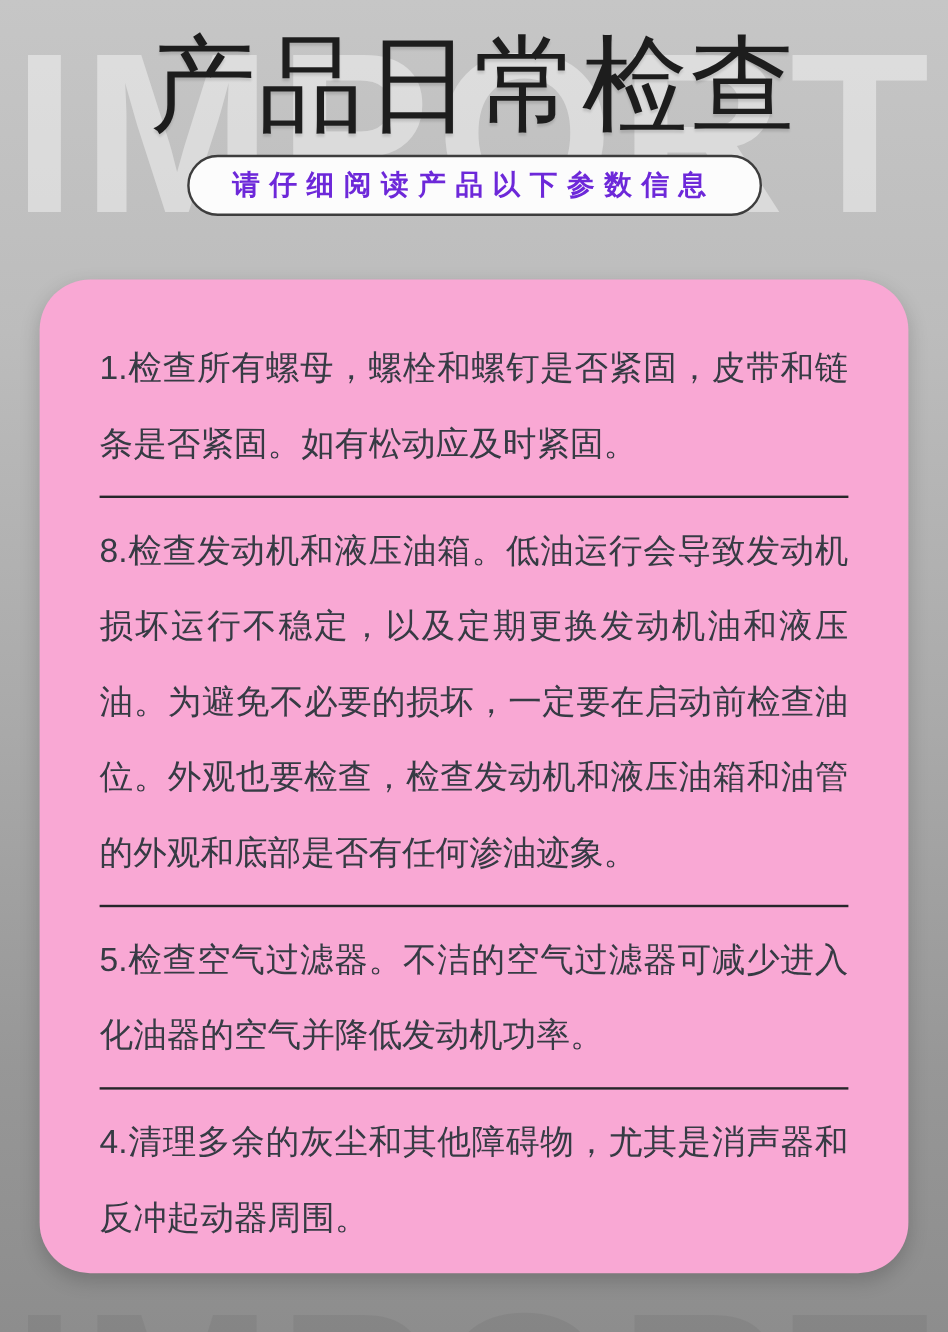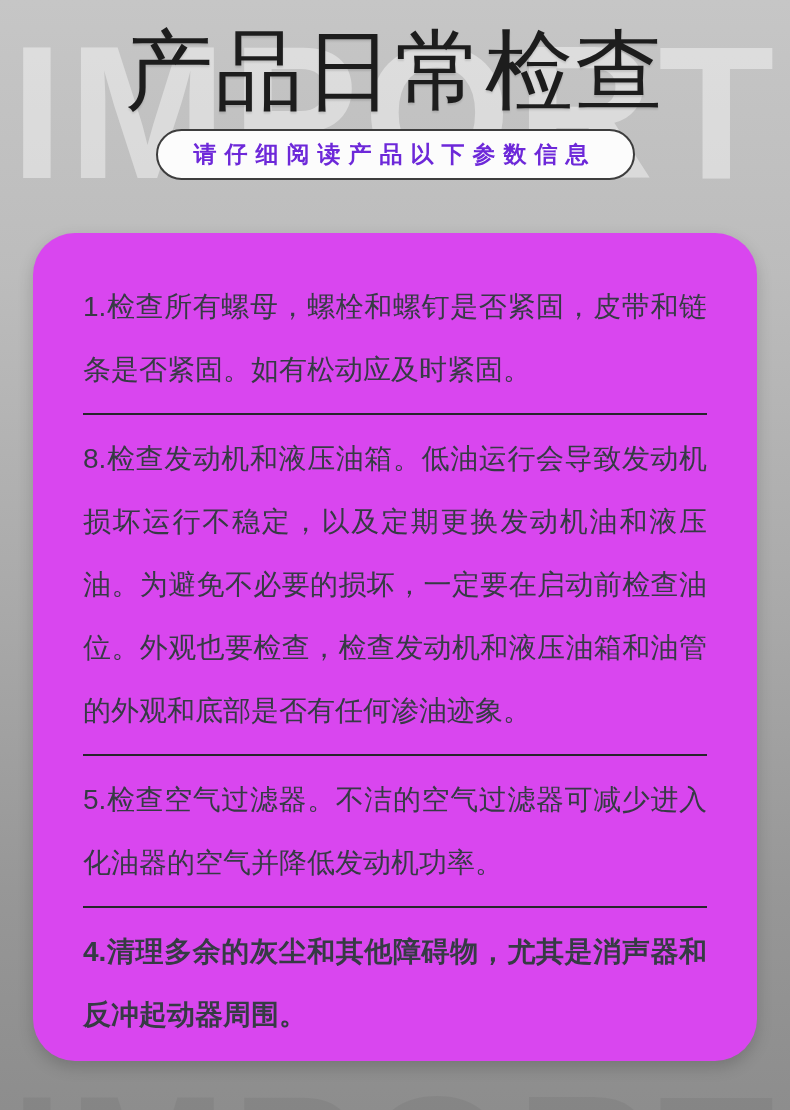--- a/index.html
+++ b/index.html
@@ -81,38 +81,37 @@
     color: #6d28d9;
   }
 
   .card {
     position: absolute;
     left: 33px;
     top: 233px;
     width: 724px;
     height: 828px;
     box-sizing: border-box;
-    background: #d946ef;
+    background: #f9a8d4;
     border-radius: 42px;
     box-shadow: 0 6px 16px rgba(0, 0, 0, 0.18);
     padding: 30px 50px 0 50px;
     z-index: 2;
   }
 
   .check-item {
     font-size: 28px;
     line-height: 63px;
     color: #363b44;
     text-align: justify;
     padding: 12px 0;
     border-bottom: 2px solid #26262a;
   }
   .check-item:last-child {
     border-bottom: none;
-    font-weight: bold;
   }
 </style>
 </head>
 <body>
 
 <div class="watermark">IMPORT</div>
 
 <div class="watermark-bottom">IMPORT</div>
 
 <div class="header">

